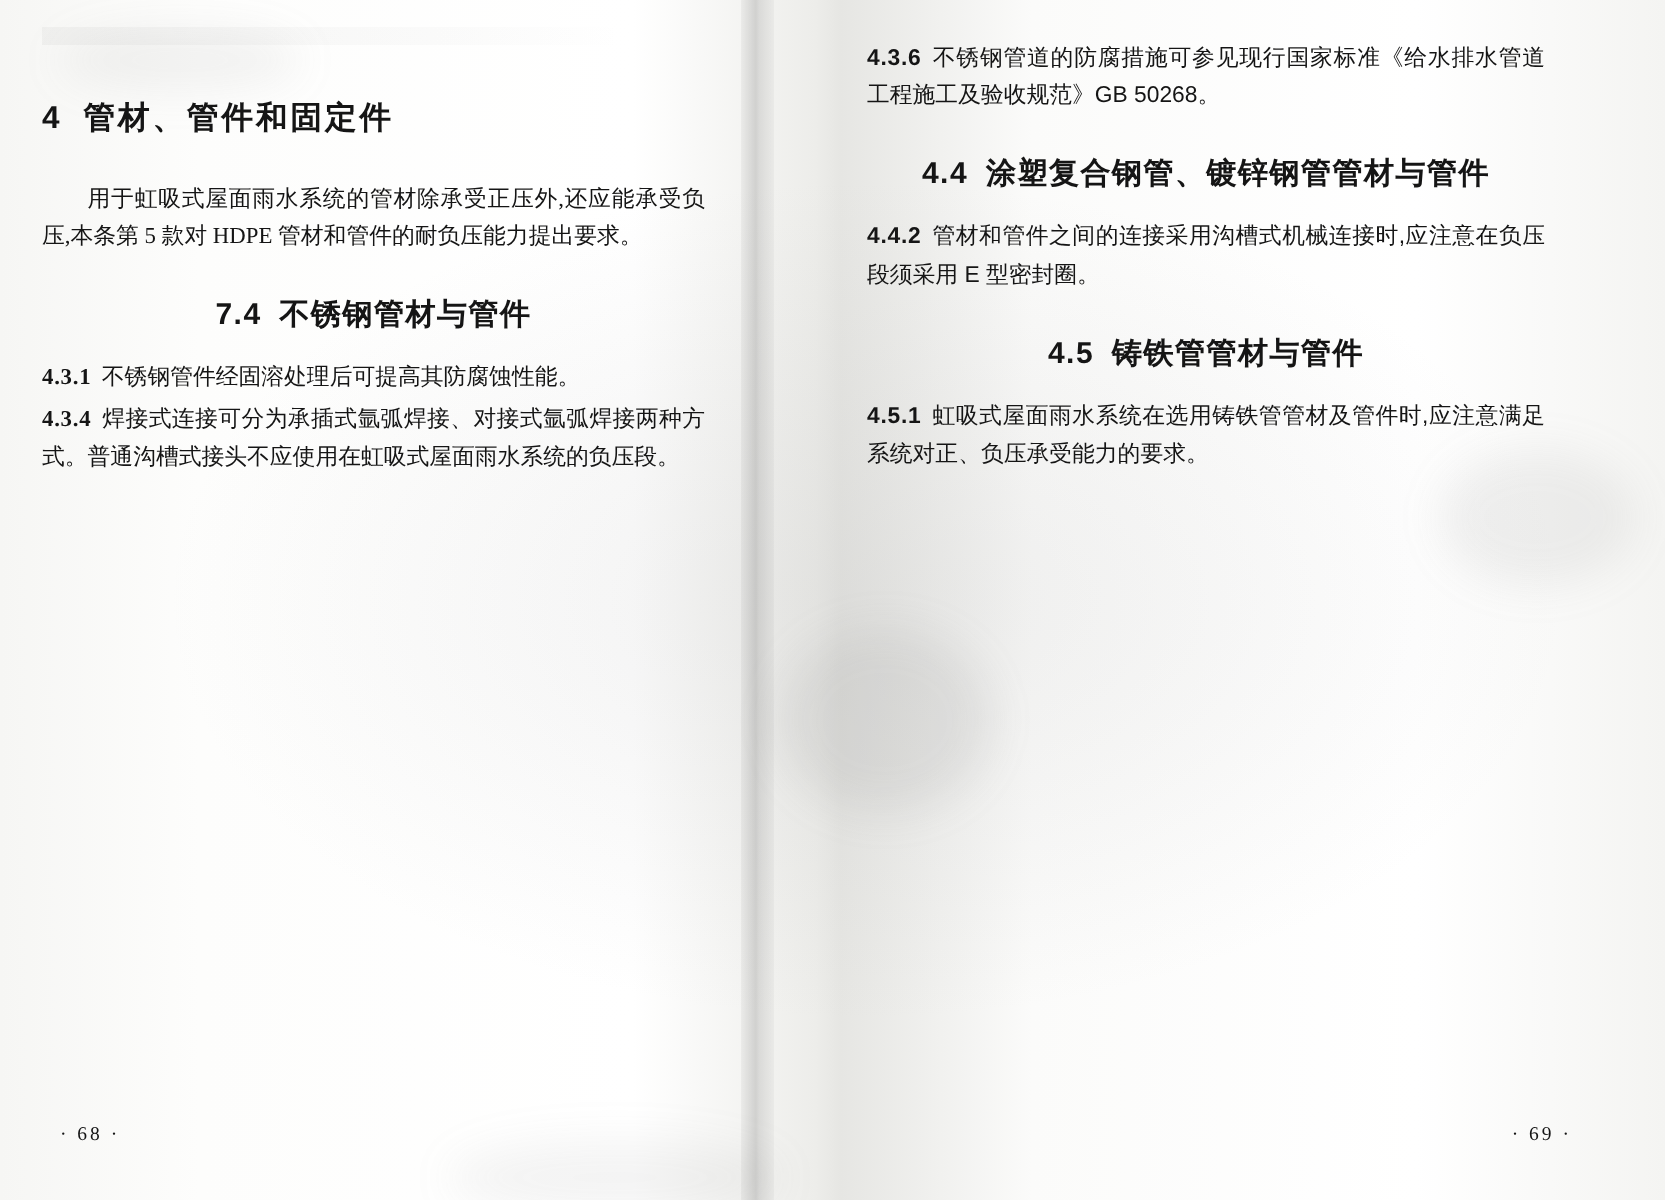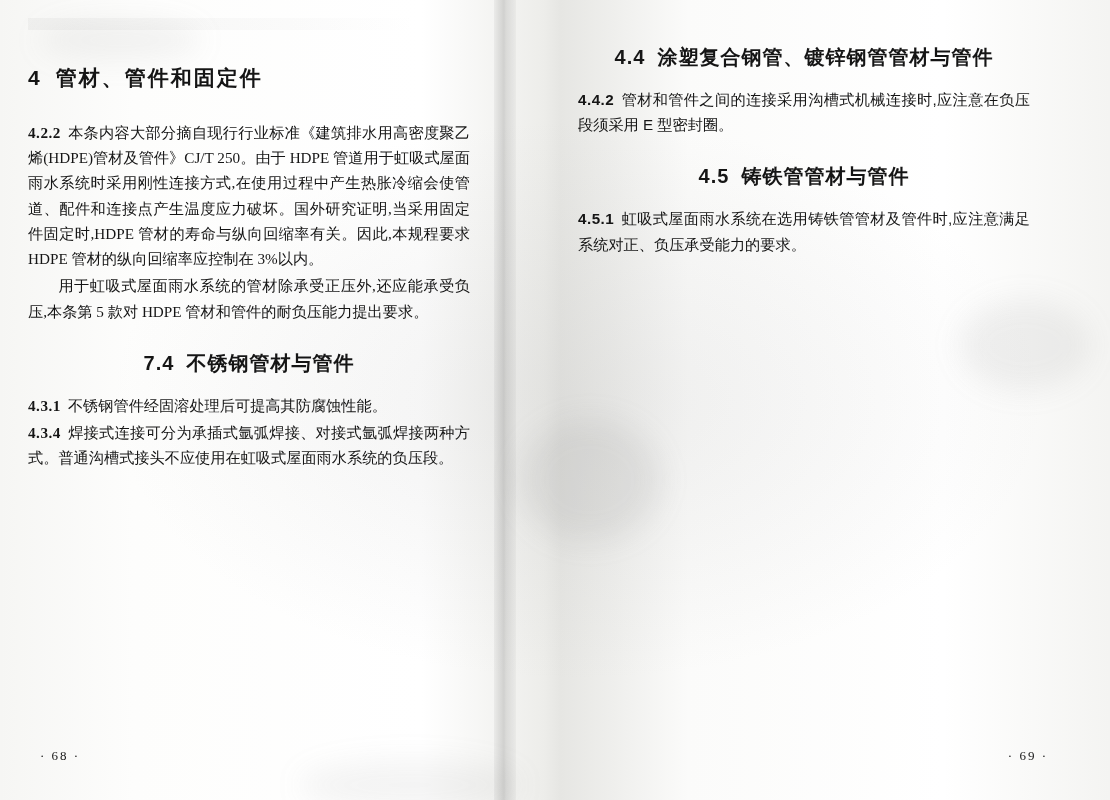--- a/index.html
+++ b/index.html
@@ -141,23 +141,20 @@
   <div class="col col-left">
     <div class="col-inner left-inner">
 
       <div class="ghost-line" style="width:88%;"></div>
 
       <h1 class="chapter">
         <span class="num">4</span><span class="title">管材、管件和固定件</span>
       </h1>
 
 
-      <p class="para">
-        <span class="label">4.2.2</span><span>本条内容大部分摘自现行行业标准《建筑排水用高密度聚乙烯(HDPE)管材及管件》CJ/T 250。由于 HDPE 管道用于虹吸式屋面雨水系统时采用刚性连接方式,在使用过程中产生热胀冷缩会使管道、配件和连接点产生温度应力破坏。国外研究证明,当采用固定件固定时,HDPE 管材的寿命与纵向回缩率有关。因此,本规程要求 HDPE 管材的纵向回缩率应控制在 3%以内。</span>
-      </p>
 
       <p class="para indent">
         <span>用于虹吸式屋面雨水系统的管材除承受正压外,还应能承受负压,本条第 5 款对 HDPE 管材和管件的耐负压能力提出要求。</span>
       </p>
 
 
       <h2 class="section">
         <span class="sec-num">7.4</span><span class="sec-title">不锈钢管材与管件</span>
       </h2>
 
@@ -170,20 +167,23 @@
         <span class="label">4.3.4</span><span>焊接式连接可分为承插式氩弧焊接、对接式氩弧焊接两种方式。普通沟槽式接头不应使用在虹吸式屋面雨水系统的负压段。</span>
       </p>
 
     </div>
     <div class="pagenum pagenum-left">· 68 ·</div>
   </div>
 
   <div class="col col-right right-col">
     <div class="col-inner right-inner">
 
+      <p class="para" style="margin-top:8px;">
+        <span class="label">4.3.6</span><span>不锈钢管道的防腐措施可参见现行国家标准《给水排水管道工程施工及验收规范》GB 50268。</span>
+      </p>
 
       <h2 class="section">
         <span class="sec-num">4.4</span><span class="sec-title">涂塑复合钢管、镀锌钢管管材与管件</span>
       </h2>
 
       <p class="para">
         <span class="label">4.4.2</span><span>管材和管件之间的连接采用沟槽式机械连接时,应注意在负压段须采用 E 型密封圈。</span>
       </p>
 
       <h2 class="section">

